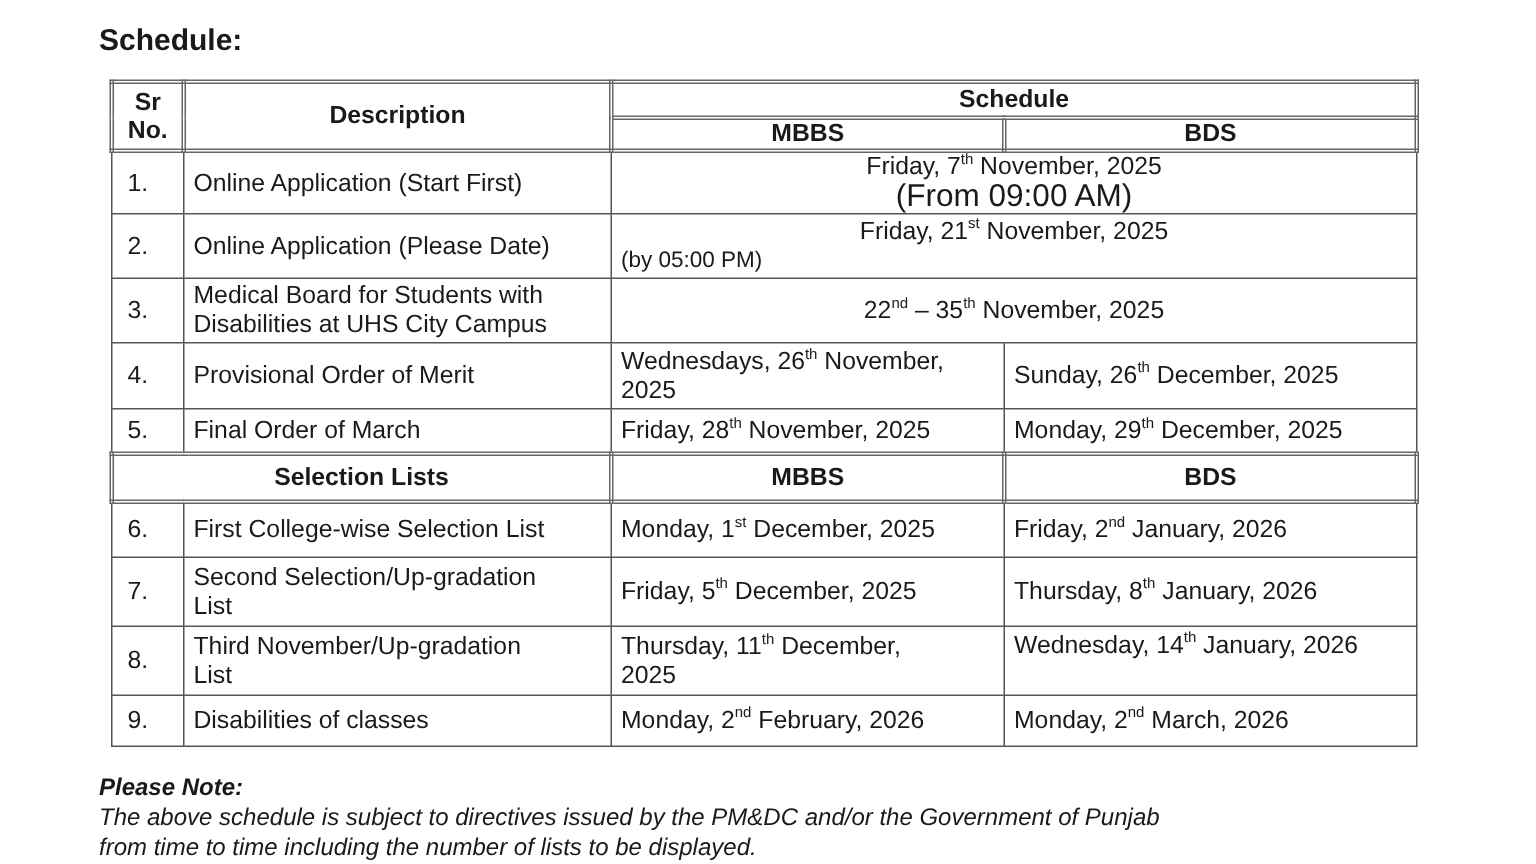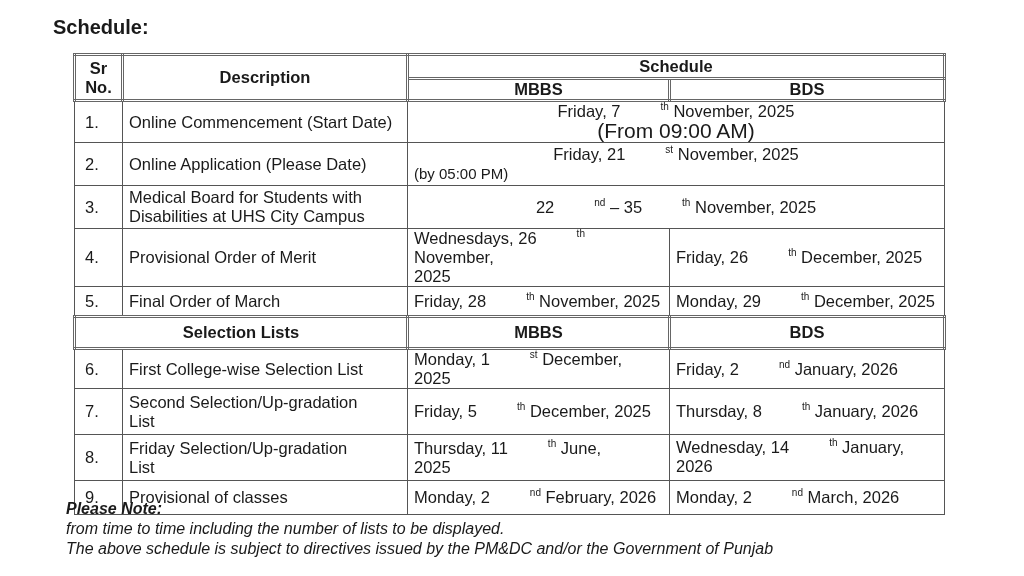--- a/index.html
+++ b/index.html
@@ -1,26 +1,26 @@
 <!DOCTYPE html>
 <html><head>
 <meta charset="utf-8">
 <style>
   html, body { margin:0; padding:0; background:#ffffff; }
   body { width:1024px; height:576px; overflow:hidden; position:relative; font-family:"Liberation Sans", sans-serif; color:#1a1a1a; }
-  .title { position:absolute; left:53px; top:16px; font-size:20px; font-weight:bold; }
+  .title { position:absolute; left:66px; top:16px; font-size:20px; font-weight:bold; }
   table.sched { position:absolute; left:73px; top:53px; width:870px; border-collapse:collapse; font-size:16.5px; table-layout:fixed; }
   table.sched td { border:1px solid #555; padding:0 6px; vertical-align:middle; line-height:19px; }
   .sr { width:36px; text-align:left; padding-left:10px !important; }
   .hd { font-weight:bold; text-align:center; }
   .dbl { border:3px double #666 !important; }
   .center { text-align:center; }
   .bold { font-weight:normal; }
-  sup { font-size:10px; line-height:0; vertical-align:7px;margin-left:40px; }
-  .note { position:absolute; left:66px; top:499px; font-size:16px; font-style:italic; line-height:20px; }
+  sup { font-size:10px; line-height:0; vertical-align:7px; }
+  .note { position:absolute; left:66px; top:516px; font-size:16px; font-style:italic; line-height:20px; }
   .note .nh { font-weight:bold; }
 </style>
 </head>
 <body>
 
 <div class="title">Schedule:</div>
 
 <table class="sched">
   <colgroup>
       <col style="width:48px">
@@ -34,21 +34,21 @@
     <td class="hd dbl" rowspan="2">Description</td>
     <td class="hd dbl" colspan="2">Schedule</td>
   </tr>
   <tr style="height:22px">
     <td class="hd dbl">MBBS</td>
     <td class="hd dbl">BDS</td>
   </tr>
 
   <tr style="height:41px">
     <td class="sr">1.</td>
-    <td>Online Commencement (Start Date)</td>
+    <td>Online Application (Start First)</td>
     <td colspan="2" class="center">
       <span>Friday, 7</span><sup>th</sup><span> November, 2025</span><br>
       <span style="font-size:21px">(From 09:00 AM)</span>
     </td>
   </tr>
 
   <tr style="height:43px">
     <td class="sr">2.</td>
     <td>Online Application (Please Date)</td>
     <td colspan="2">
@@ -62,21 +62,21 @@
     <td><span>Medical Board for Students with</span><br><span>Disabilities at UHS City Campus</span></td>
     <td colspan="2" class="center">
       <span>22</span><sup>nd</sup><span> – 35</span><sup>th</sup><span> November, 2025</span>
     </td>
   </tr>
 
   <tr style="height:44px">
     <td class="sr">4.</td>
     <td>Provisional Order of Merit</td>
     <td><span>Wednesdays, 26</span><sup>th</sup><span> November,</span><br><span>2025</span></td>
-    <td><span>Friday, 26</span><sup>th</sup><span> December, 2025</span></td>
+    <td><span>Sunday, 26</span><sup>th</sup><span> December, 2025</span></td>
   </tr>
 
   <tr style="height:30px">
     <td class="sr">5.</td>
     <td>Final Order of March</td>
     <td><span>Friday, 28</span><sup>th</sup><span> November, 2025</span></td>
     <td><span>Monday, 29</span><sup>th</sup><span> December, 2025</span></td>
   </tr>
 
   <tr style="height:32px">
@@ -94,31 +94,31 @@
 
   <tr style="height:46px">
     <td class="sr">7.</td>
     <td><span>Second Selection/Up-gradation</span><br><span>List</span></td>
     <td><span>Friday, 5</span><sup>th</sup><span> December, 2025</span></td>
     <td><span>Thursday, 8</span><sup>th</sup><span> January, 2026</span></td>
   </tr>
 
   <tr style="height:46px">
     <td class="sr">8.</td>
-    <td><span>Friday Selection/Up-gradation</span><br><span>List</span></td>
-    <td><span>Thursday, 11</span><sup>th</sup><span> June,</span><br><span>2025</span></td>
+    <td><span>Third November/Up-gradation</span><br><span>List</span></td>
+    <td><span>Thursday, 11</span><sup>th</sup><span> December,</span><br><span>2025</span></td>
     <td style="vertical-align:top;padding-top:3px"><span>Wednesday, 14</span><sup>th</sup><span> January, 2026</span></td>
   </tr>
 
   <tr style="height:34px">
     <td class="sr">9.</td>
-    <td>Provisional of classes</td>
+    <td>Disabilities of classes</td>
     <td class="bold"><span>Monday, 2</span><sup>nd</sup><span> February, 2026</span></td>
     <td class="bold"><span>Monday, 2</span><sup>nd</sup><span> March, 2026</span></td>
   </tr>
 </tbody>
   </table>
 
 <div class="note">
   <div class="nh">Please Note:</div>
+  <div>The above schedule is subject to directives issued by the PM&amp;DC and/or the Government of Punjab</div>
   <div>from time to time including the number of lists to be displayed.</div>
-  <div>The above schedule is subject to directives issued by the PM&amp;DC and/or the Government of Punjab</div>
 </div>
 
 </body></html>

